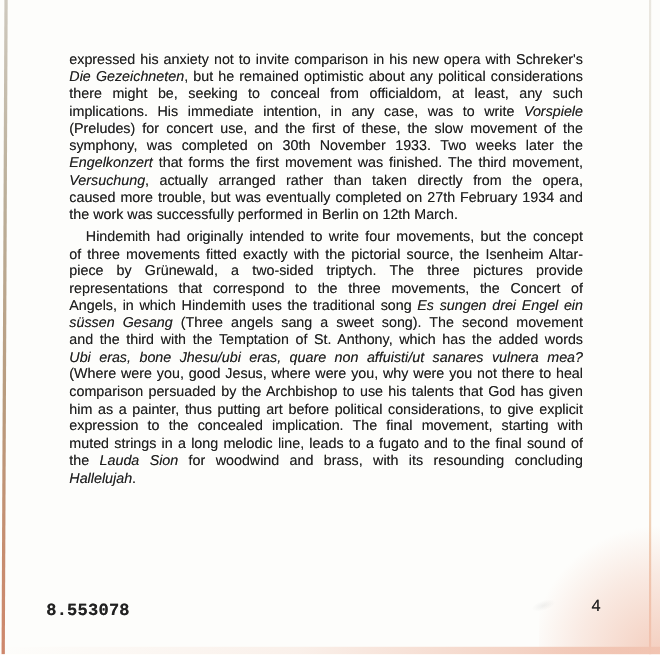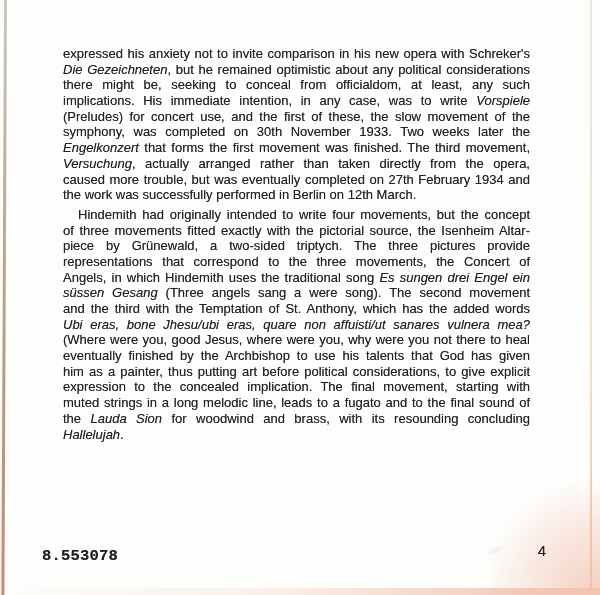--- a/index.html
+++ b/index.html
@@ -120,25 +120,25 @@
         <div class="line"><span class="run it">Versuchung</span><span class="run">, actually arranged rather than taken directly from the opera,</span></div>
         <div class="line"><span class="run">caused more trouble, but was eventually completed on 27th February 1934 and</span></div>
         <div class="line no-just"><span class="run">the work was successfully performed in Berlin on 12th March.</span></div>
       </div>
       <div class="para indent">
         <div class="line"><span class="run">Hindemith had originally intended to write four movements, but the concept</span></div>
         <div class="line"><span class="run">of three movements fitted exactly with the pictorial source, the Isenheim Altar-</span></div>
         <div class="line"><span class="run">piece by Grünewald, a two-sided triptych.  The three pictures provide</span></div>
         <div class="line"><span class="run">representations that correspond to the three movements, the Concert of</span></div>
         <div class="line"><span class="run">Angels, in which Hindemith uses the traditional song </span><span class="run it">Es sungen drei Engel ein</span></div>
-        <div class="line"><span class="run it">süssen Gesang</span><span class="run"> (Three angels sang a were song).  The second movement</span></div>
+        <div class="line"><span class="run it">süssen Gesang</span><span class="run"> (Three angels sang a sweet song).  The second movement</span></div>
         <div class="line"><span class="run">and the third with the Temptation of St. Anthony, which has the added words</span></div>
         <div class="line"><span class="run it">Ubi eras, bone Jhesu/ubi eras, quare non affuisti/ut sanares vulnera mea?</span></div>
         <div class="line"><span class="run">(Where were you, good Jesus, where were you, why were you not there to heal</span></div>
-        <div class="line"><span class="run">eventually finished by the Archbishop to use his talents that God has given</span></div>
+        <div class="line"><span class="run">comparison persuaded by the Archbishop to use his talents that God has given</span></div>
         <div class="line"><span class="run">him as a painter, thus putting art before political considerations, to give explicit</span></div>
         <div class="line"><span class="run">expression to the concealed implication.  The final movement, starting with</span></div>
         <div class="line"><span class="run">muted strings in a long melodic line, leads to a fugato and to the final sound of</span></div>
         <div class="line"><span class="run">the </span><span class="run it">Lauda Sion</span><span class="run"> for woodwind and brass, with its resounding concluding</span></div>
         <div class="line no-just"><span class="run it">Hallelujah</span><span class="run">.</span></div>
       </div>
     </div>
 
   <div class="footer">
     <span class="catalog">8.553078</span>

